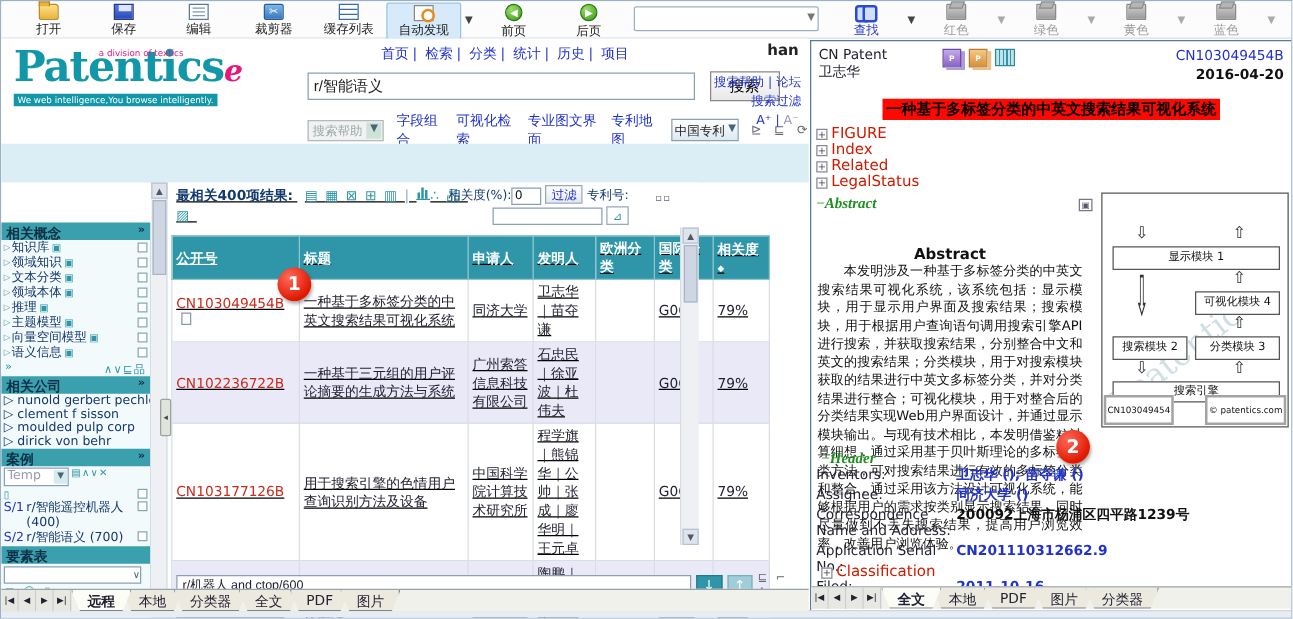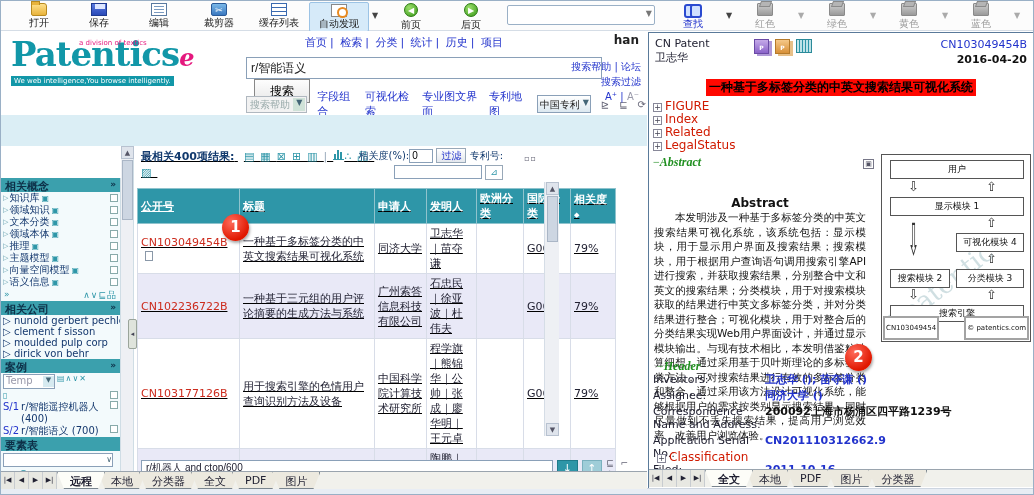--- a/index.html
+++ b/index.html
@@ -42,21 +42,21 @@
   .phead { position:absolute; left:0; top:0; width:646px; height:84px; background:#fff; }
   .logo { position:absolute; left:10px; top:8px; width:230px; }
   .logo .brand { font-size:34px; font-weight:bold; color:#1297a8; letter-spacing:-1px; line-height:30px; font-family:"DejaVu Serif","Liberation Serif",serif; }
   .logo .brand .e { color:#e5187e; font-style:italic; font-size:24px; }
   .logo .tag-top { position:absolute; left:68px; top:0px; font-size:7px; color:#e5187e; }
   .logo .tag-bot { display:inline-block; background:#1297a8; color:#fff; font-size:7px; padding:1px 3px; margin-top:-2px; }
   .navlinks { position:absolute; left:248px; top:4px; width:310px; text-align:center; color:#2233cc; font-size:11px; }
   .navlinks .sep { color:#2233cc; margin:0 3px; }
   .uname { position:absolute; right:8px; top:2px; font-weight:bold; color:#222; font-size:12px; }
   .srow { position:absolute; left:245px; top:26px; }
-  .sinput { width:356px; height:22px; border:1px solid #8aa0b8; font-size:12px; padding:2px 4px; color:#222; }
+  .sinput { width:310px; height:22px; border:1px solid #8aa0b8; font-size:12px; padding:2px 4px; color:#222; }
   .sbtn { width:56px; height:24px; margin-left:8px; font-size:12px; background:linear-gradient(#fdfdfd,#e8e8e8); border:1px solid #888; }
   .hr-links { position:absolute; right:6px; top:28px; width:70px; text-align:right; color:#2233cc; font-size:10px; line-height:15px; }
   .row2 { position:absolute; left:245px; top:58px; width:400px; display:flex; align-items:center; gap:10px; }
   .helpdrop { width:70px; height:17px; border:1px solid #b0b8c0; background:#f2f2f2; color:#9aa; font-size:10px; padding:1px 3px; position:relative; }
   .helpdrop .arr { position:absolute; right:1px; top:1px; width:12px; height:13px; background:#cfe2d8; font-size:8px; text-align:center; color:#467; }
   .qlink { color:#2233cc; font-size:11px; }
   .dbdrop { width:62px; height:18px; border:1px solid #8aa0b8; background:linear-gradient(#fff,#dce8f0); font-size:10px; padding:2px 2px; position:relative; color:#222; }
   .dbdrop .arr { position:absolute; right:1px; top:2px; font-size:8px; color:#467; }
   .mini { color:#667; font-size:10px; }
   .fontctl { position:absolute; right:8px; top:60px; font-size:10px; color:#2233cc; }
@@ -483,21 +483,20 @@
     <div class="abswrap">
       <div class="absheading">Abstract</div>
       <div class="abstext">本发明涉及一种基于多标签分类的中英文搜索结果可视化系统，该系统包括：显示模块，用于显示用户界面及搜索结果；搜索模块，用于根据用户查询语句调用搜索引擎API进行搜索，并获取搜索结果，分别整合中文和英文的搜索结果；分类模块，用于对搜索模块获取的结果进行中英文多标签分类，并对分类结果进行整合；可视化模块，用于对整合后的分类结果实现Web用户界面设计，并通过显示模块输出。与现有技术相比，本发明借鉴粒计算细想，通过采用基于贝叶斯理论的多标签分类方法，可对搜索结果进行有效的多标签分类和整合，通过采用该方法设计可视化系统，能够根据用户的需求按类别显示搜索结果，同时尽量做到不丢失搜索结果，提高用户浏览效率，改善用户浏览体验。</div>
     </div>
   </div>
 
   <div class="expico">▣</div>
 
   <div class="figure">
     <div class="fwm">©patentic</div>
-    <div class="fbox" style="left:8px;top:5px;width:134px;height:19px;">用户</div>
     <span class="farrow" style="left:26px;top:26px;">⇩</span>
     <span class="farrow" style="left:104px;top:26px;">⇧</span>
     <div class="fbox" style="left:8px;top:42px;width:134px;height:19px;">显示模块  1</div>
     <span class="farrow" style="left:26px;top:66px;transform:scaleY(3.4);transform-origin:top;">⇩</span>
     <span class="farrow" style="left:104px;top:62px;">⇧</span>
     <div class="fbox" style="left:74px;top:78px;width:68px;height:19px;">可视化模块  4</div>
     <span class="farrow" style="left:104px;top:98px;">⇧</span>
     <div class="fbox" style="left:8px;top:114px;width:60px;height:19px;">搜索模块  2</div>
     <div class="fbox" style="left:74px;top:114px;width:68px;height:19px;">分类模块  3</div>
     <span class="farrow" style="left:26px;top:134px;">⇩</span>

